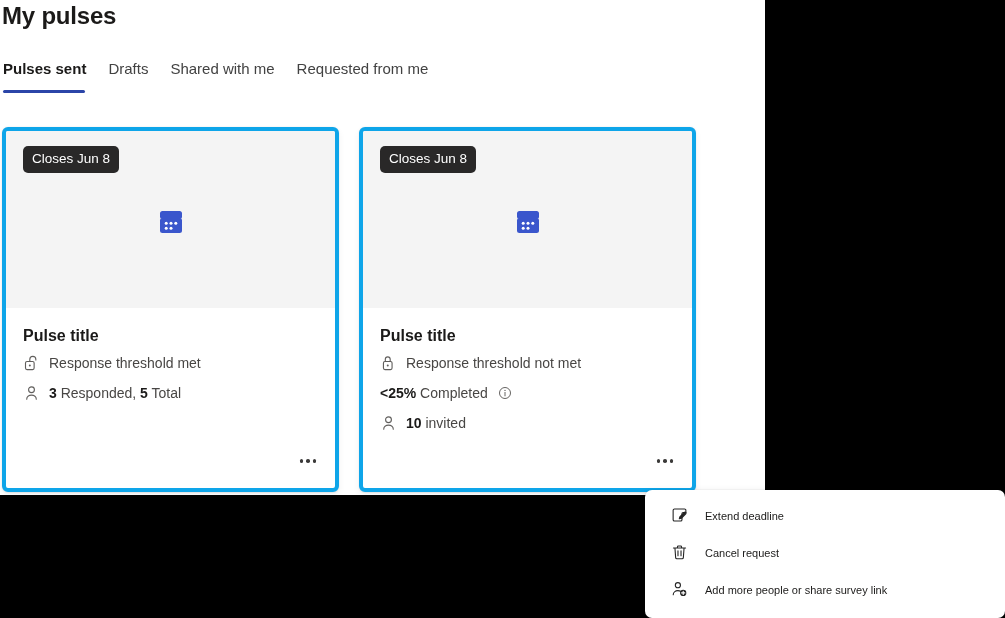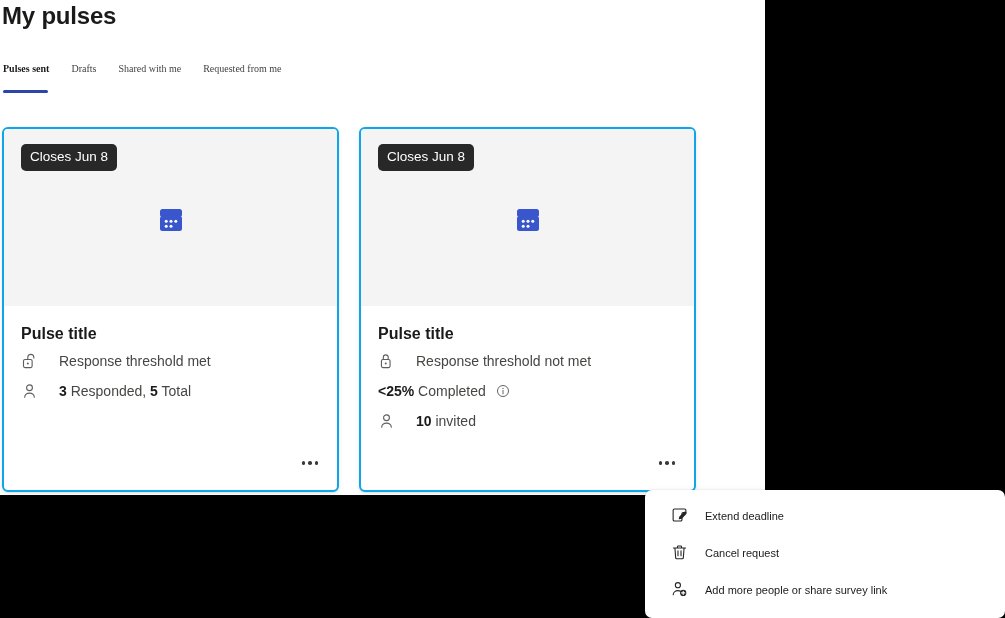--- a/index.html
+++ b/index.html
@@ -48,26 +48,25 @@
     position: absolute;
     left: 0px;
     top: 55px;
     display: flex;
     align-items: flex-start;
     height: 40px;
   }
   .tab {
     position: relative;
     padding: 0 11px;
-    font-size: 10px;
+    font-size: 15px;
     color: #424242;
     line-height: 27px;
     cursor: pointer;
     white-space: nowrap;
-    font-family: Liberation Serif, serif;
   }
   .tab:first-child { padding-left: 3px; }
   .tab.active {
     font-weight: bold;
     color: #1b1a19;
   }
   .tab.active .tab-underline {
     position: absolute;
     left: 3px;
     right: 12px;
@@ -77,21 +76,21 @@
     background: #2b45a8;
   }
 
   
   .card {
     position: absolute;
     top: 127px;
     width: 337px;
     height: 365px;
     background: #ffffff;
-    border: 2px solid #0ea5e9;
+    border: 4px solid #0ea5e9;
     border-radius: 6px;
     box-sizing: border-box;
     box-shadow: 0 0.6px 1.8px rgba(0,0,0,0.09), 0 3px 7px rgba(0,0,0,0.055);
     overflow: hidden;
   }
   #card-1 { left: 2px; }
   #card-2 { left: 359px; }
 
   .card-media {
     position: relative;
@@ -127,21 +126,20 @@
     color: #1b1a19;
     margin: 0 0 9px 0;
   }
   .stat-row {
     display: flex;
     align-items: flex-start;
     margin-bottom: 12px;
     font-size: 14px;
     color: #484644;
     line-height: 18px;
-    gap: 12px;
   }
   .stat-row .stat-ico {
     width: 17px;
     height: 18px;
     margin-right: 9px;
     display: flex;
     align-items: center;
     justify-content: center;
     flex: 0 0 auto;
   }

